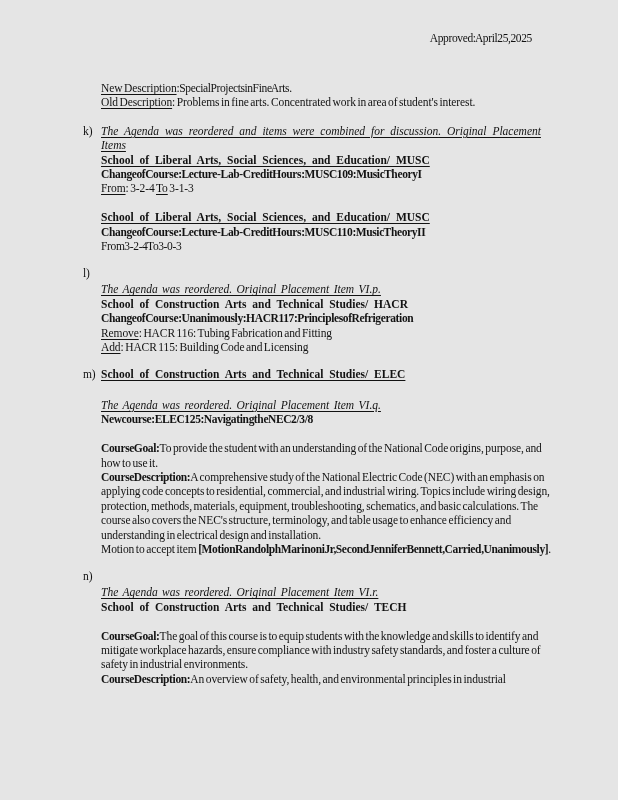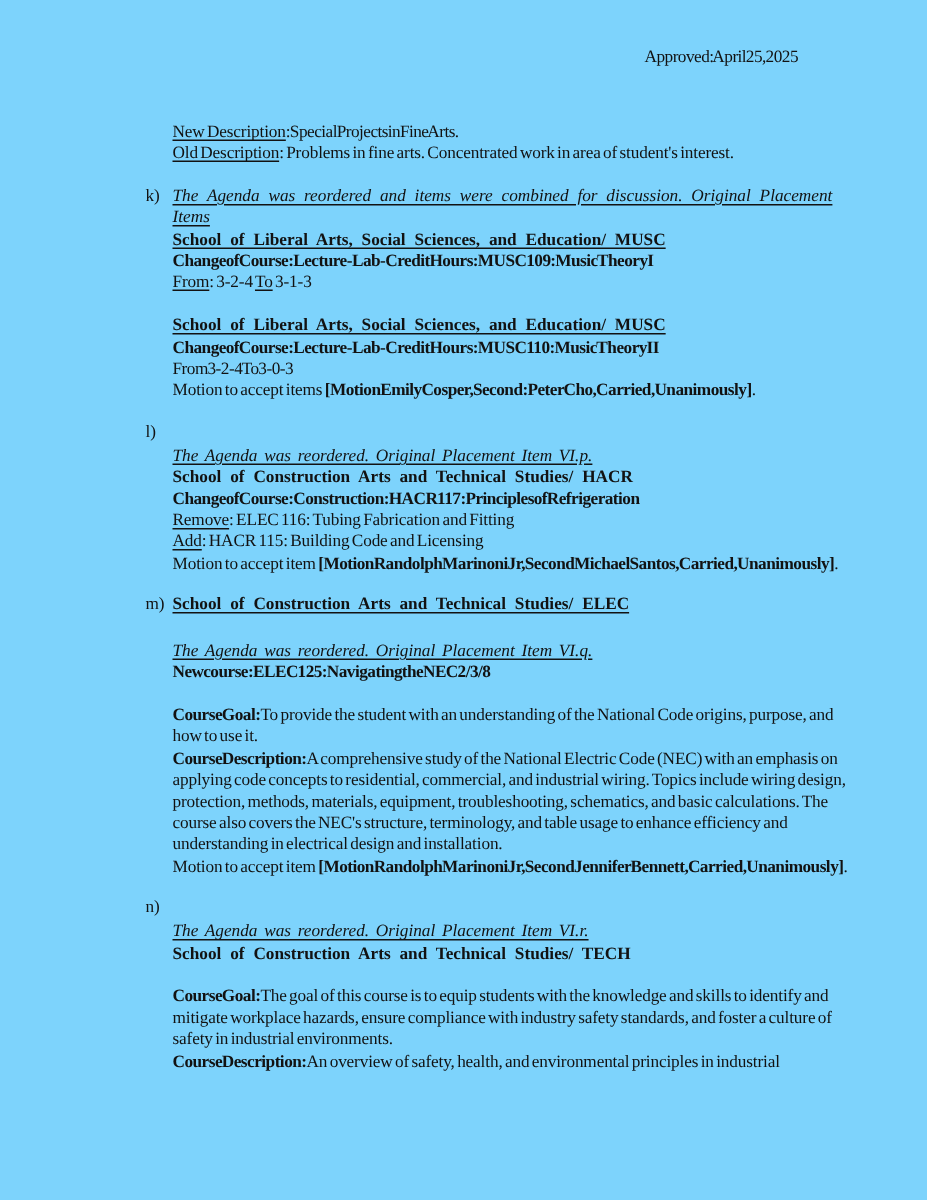--- a/index.html
+++ b/index.html
@@ -3,23 +3,23 @@
 <meta charset="utf-8">
 <style>
   * { margin:0; padding:0; box-sizing:border-box; }
   html,body { background:#ffffff; }
   body {
     width:618px; height:800px; overflow:hidden;
     font-family:"Liberation Serif","DejaVu Serif",serif;
     font-size:11.5px; line-height:14.4px; color:#121212;
     word-spacing:-1.2px; letter-spacing:-0.1px;
   }
-  .page { position:relative; width:618px; height:800px; background:#7dd3fc; }
+  .page { position:relative; width:618px; height:800px; background:#e5e5e5; }
   .approved { position:absolute; top:31px; right:86px; }
-  .content { position:absolute; top:81px; left:97px; width:470px; }
+  .content { position:absolute; top:81px; left:83px; width:470px; }
   .intro { margin-left:18px; margin-bottom:14px; }
   .sec { display:grid; grid-template-columns:18px 1fr; margin-bottom:13px; }
   .sec .body { min-width:0; }
   .ln { margin:0; }
   .b { font-weight:bold; }
   .i { font-style:italic; }
   .u { text-decoration:underline; text-underline-offset:2px; }
   .tight { word-spacing:-2.7px; letter-spacing:-0.35px; }
   .wide { word-spacing:3px; letter-spacing:0; }
   .wide2 { word-spacing:1.6px; letter-spacing:0;margin-top:16px; }
@@ -43,33 +43,31 @@
       <div>k)</div>
       <div class="body">
         <p class="ln i u wide">The Agenda was reordered and items were combined for discussion. Original Placement Items</p>
         <p class="ln b u wide">School of Liberal Arts, Social Sciences, and Education/ MUSC</p>
         <p class="ln b tight">Change of Course: Lecture-Lab-Credit Hours: MUSC 109 : Music Theory I</p>
         <p class="ln"><span class="u">From</span><span>: 3-2-4 </span><span class="u">To</span><span> 3-1-3</span></p>
         <div class="blank"></div>
         <p class="ln b u wide">School of Liberal Arts, Social Sciences, and Education/ MUSC</p>
         <p class="ln b tight">Change of Course: Lecture-Lab-Credit Hours: MUSC 110: Music Theory II</p>
         <p class="ln tight">From 3-2-4 To 3-0-3</p>
-        <p class="ln"><span>Motion to accept items </span><span class="b tight">[Motion Emily Cosper, Second: Peter Cho, Carried, Unanimously]</span><span>.</span></p>
       </div>
     </div>
 
     <div class="sec">
       <div>l)</div>
       <div class="body">
         <p class="ln i u wide2">The Agenda was reordered. Original Placement Item VI.p.</p>
         <p class="ln b wide">School of Construction Arts and Technical Studies/ HACR</p>
-        <p class="ln b tight">Change of Course: Construction: HACR 117: Principles of Refrigeration</p>
-        <p class="ln"><span class="u">Remove</span><span>: ELEC 116: Tubing Fabrication and Fitting</span></p>
+        <p class="ln b tight">Change of Course: Unanimously: HACR 117: Principles of Refrigeration</p>
+        <p class="ln"><span class="u">Remove</span><span>: HACR 116: Tubing Fabrication and Fitting</span></p>
         <p class="ln"><span class="u">Add</span><span>: HACR 115: Building Code and Licensing</span></p>
-        <p class="ln"><span>Motion to accept item </span><span class="b tight">[Motion Randolph Marinoni Jr, Second Michael Santos, Carried, Unanimously]</span><span>.</span></p>
       </div>
     </div>
 
     <div class="sec">
       <div>m)</div>
       <div class="body">
         <p class="ln b u wide">School of Construction Arts and Technical Studies/ ELEC</p>
         <p class="ln i u wide2">The Agenda was reordered. Original Placement Item VI.q.</p>
         <p class="ln b tight">New course: ELEC 125: Navigating the NEC 2/3/8</p>
         <div class="blank"></div>

